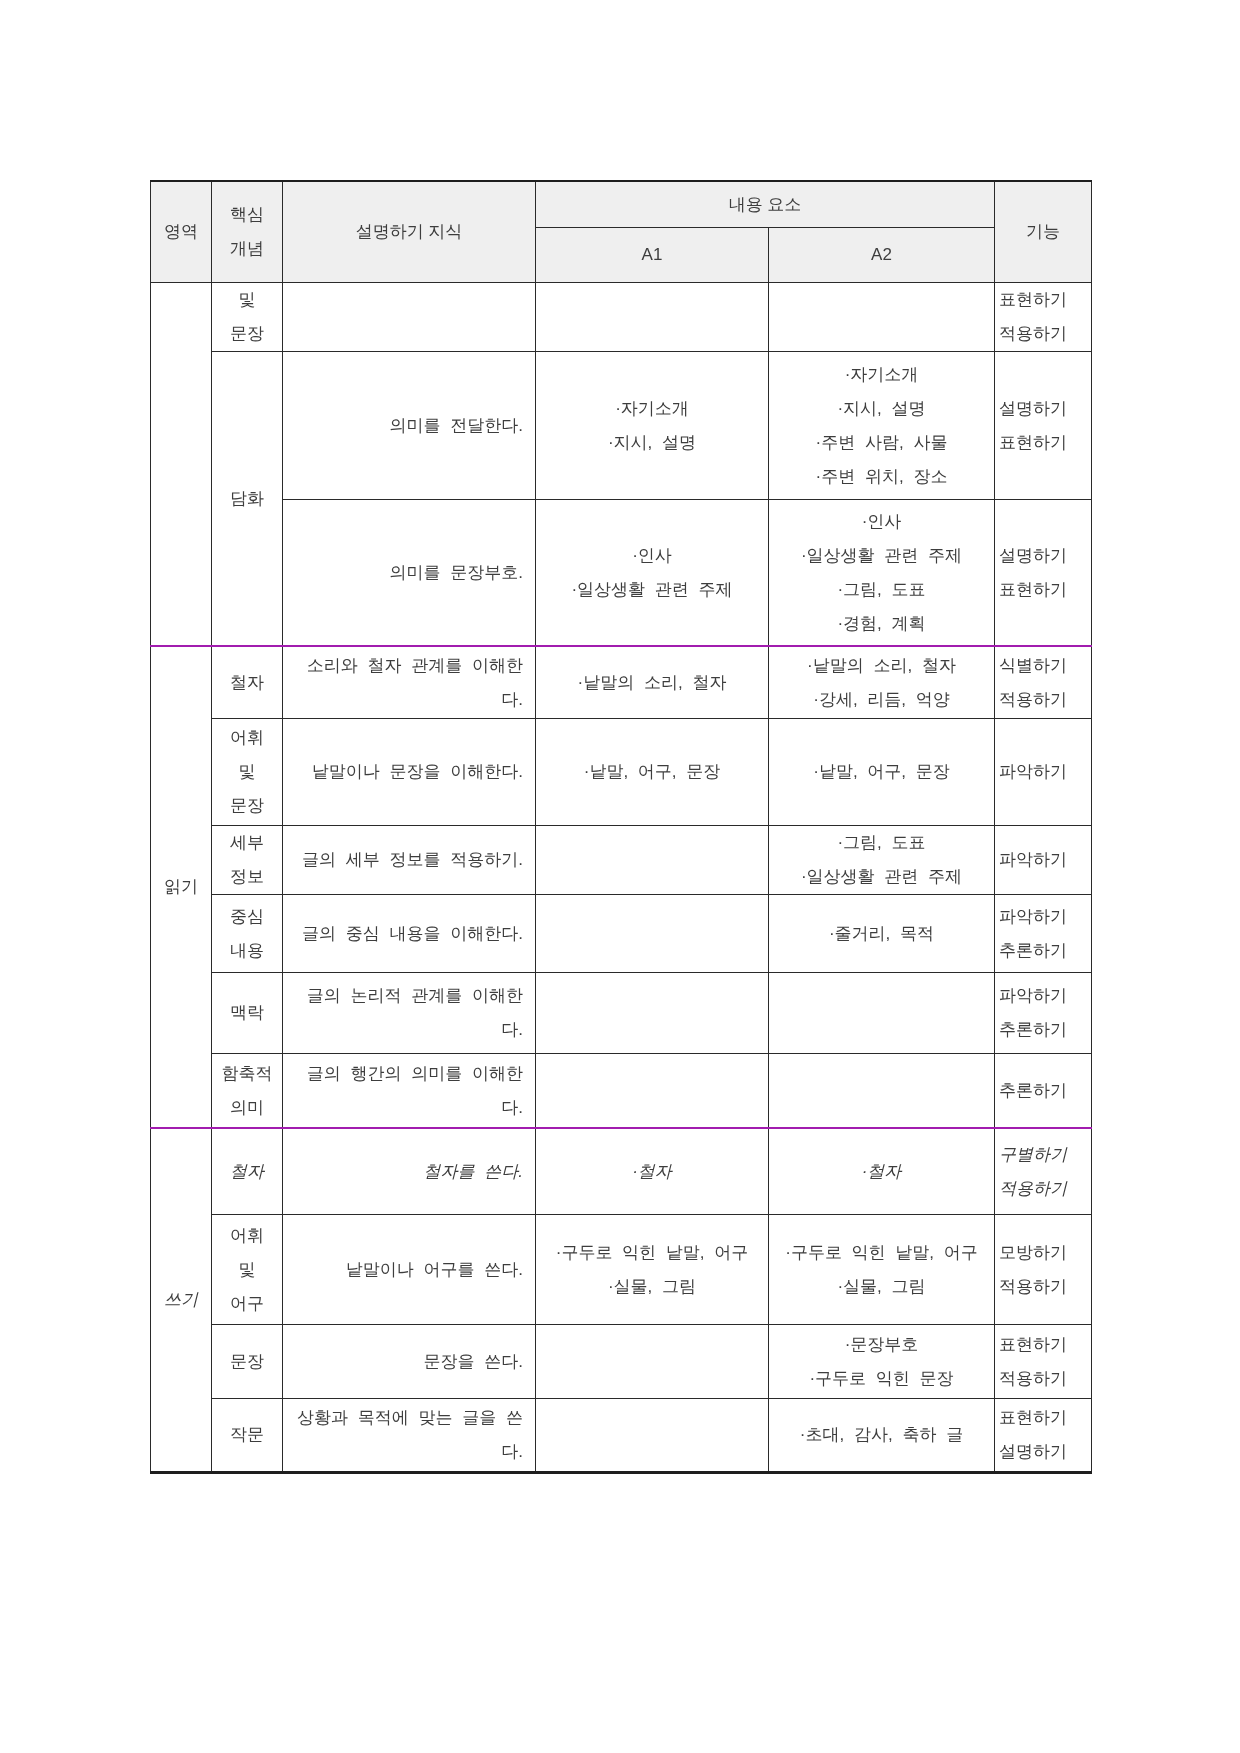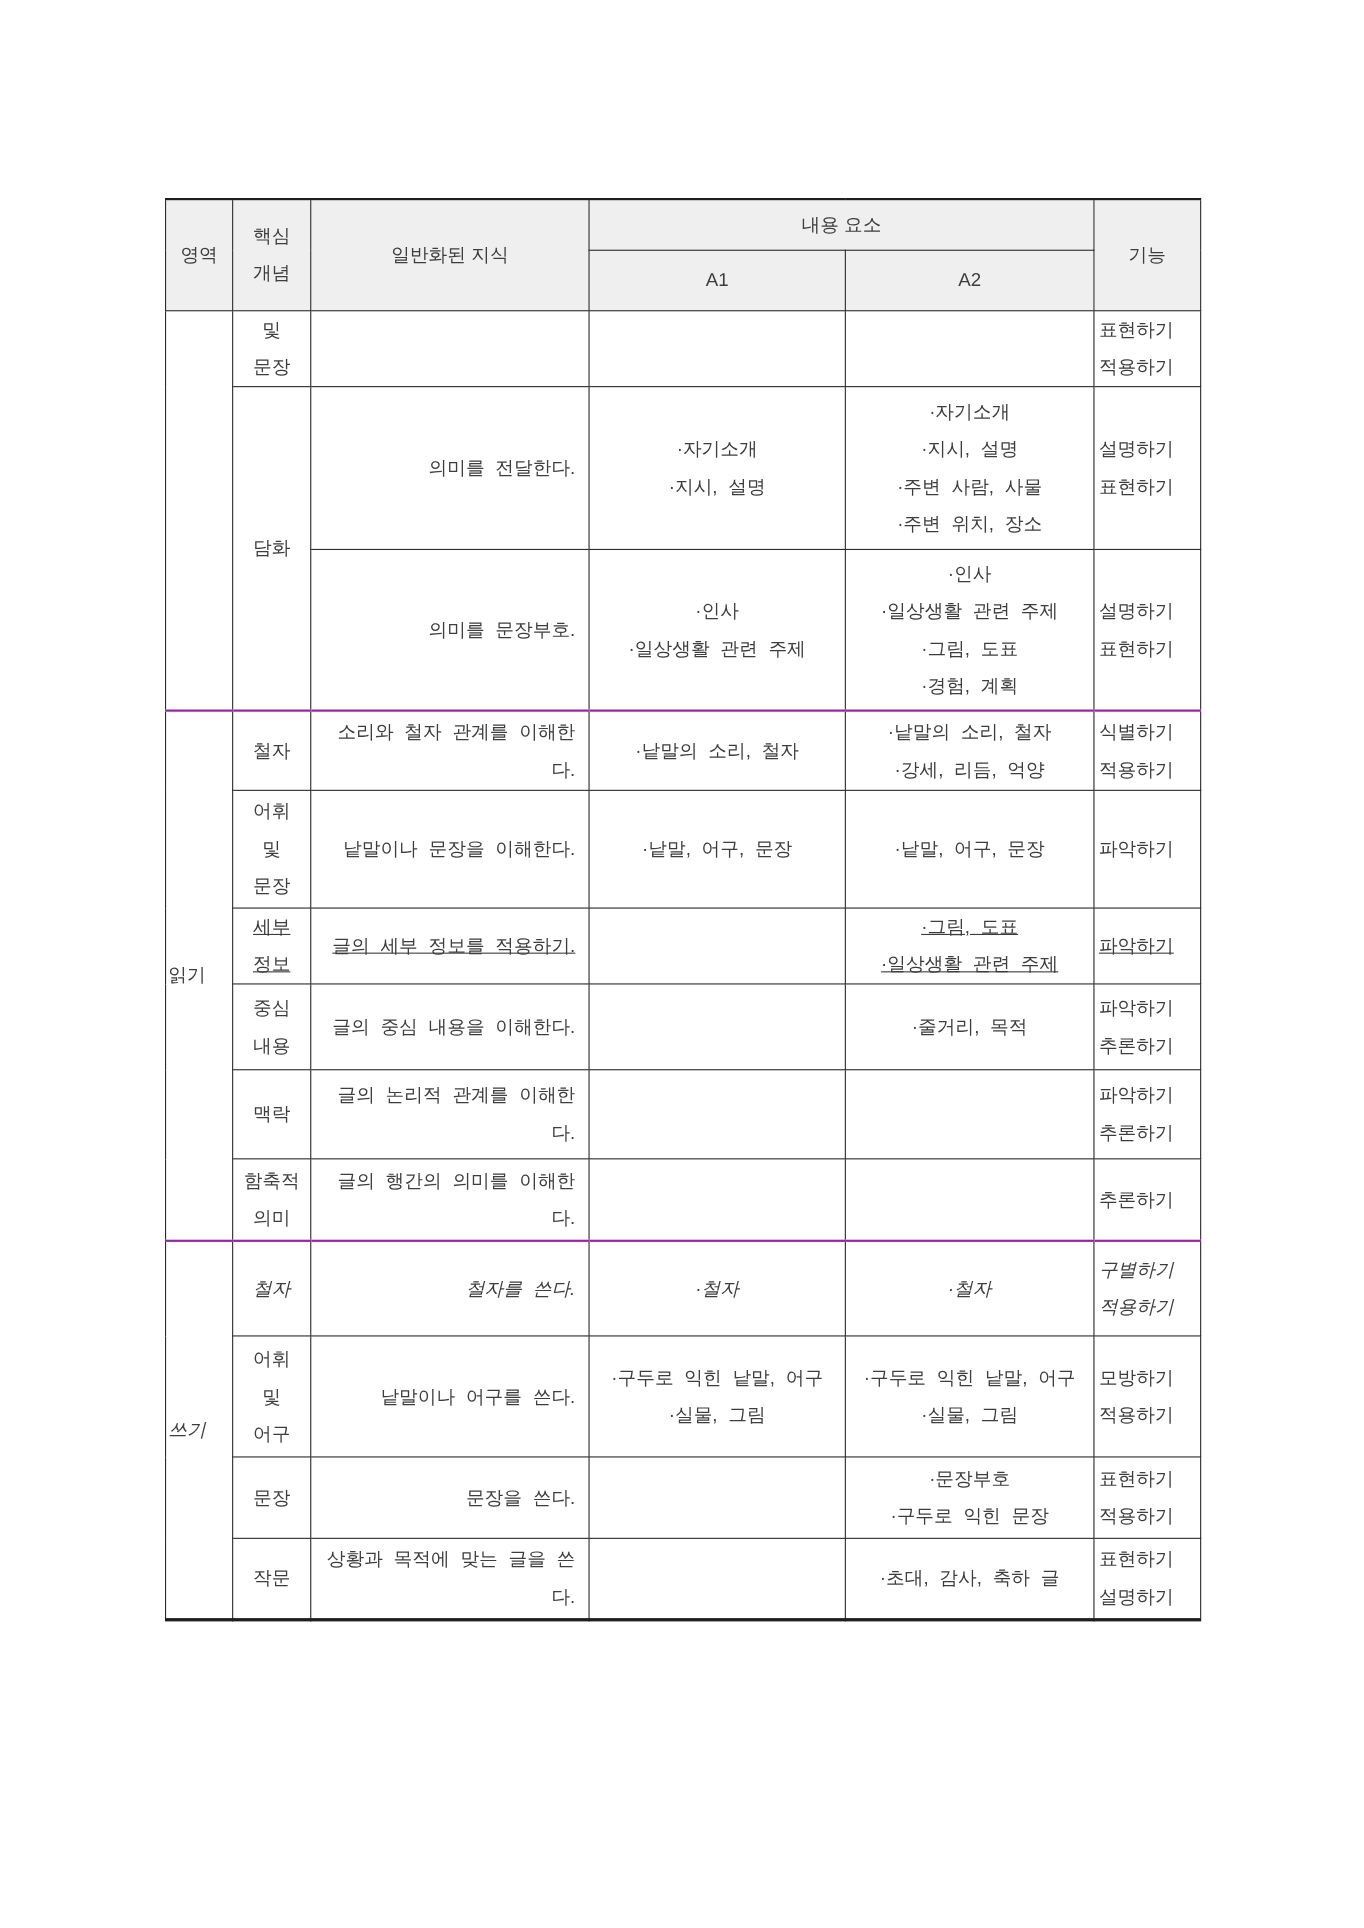--- a/index.html
+++ b/index.html
@@ -41,35 +41,35 @@
     border-bottom: 3px solid #1e1e1e;
   }
   thead th {
     background: #efefef;
     text-align: center;
     border-bottom-width: 2px;
   }
   
   tr.sec-start td { border-top: 2px solid #a21caf; }
   
-  td.c-area    { padding: 0 2px; }
+  td.c-area    { text-align: center; padding: 0 2px; }
   td.c-concept { text-align: center; padding: 0 2px; }
   td.c-know    { text-align: right; padding: 0 12px; }
   td.c-a1, td.c-a2 { text-align: center; padding: 0 9px; }
   td.c-fn      { text-align: left; padding: 0 4px; }
   td.c-know, td.c-a1, td.c-a2 { word-spacing: 5px; }
   
   tr.h1 th { height: 43px; }
   tr.h2 th { height: 52px; }
   tr.r1  td { height: 68px; }
   tr.r2  td { height: 147px; }
   tr.r3  td { height: 145px; }
   tr.r4  td { height: 71px; }
   tr.r5  td { height: 106px; }
-  tr.r6  td { height: 66px; text-decoration: underline; }
+  tr.r6  td { height: 66px; }
   tr.r7  td { height: 77px; }
   tr.r8  td { height: 80px; }
   tr.r9  td { height: 73px; }
   tr.r10 td { height: 85px; font-style: italic; }
   tr.r11 td { height: 109px; }
   tr.r12 td { height: 73px; }
   tr.r13 td { height: 72px; }
 </style>
 </head>
 <body>
@@ -82,21 +82,21 @@
       <col style="width:253px">
       <col style="width:233px">
       <col style="width:226px">
       <col style="width:97px">
     </colgroup>
     <thead>
       <tr class="h1">
         <th rowspan="2">영역</th>
         <th rowspan="2">핵심
 개념</th>
-        <th rowspan="2">일반화된 지식</th>
+        <th rowspan="2">설명하기 지식</th>
         <th colspan="2">내용 요소</th>
         <th rowspan="2">기능</th>
       </tr>
       <tr class="h2">
         <th>A1</th>
         <th>A2</th>
       </tr>
     </thead>
     <tbody>
 

